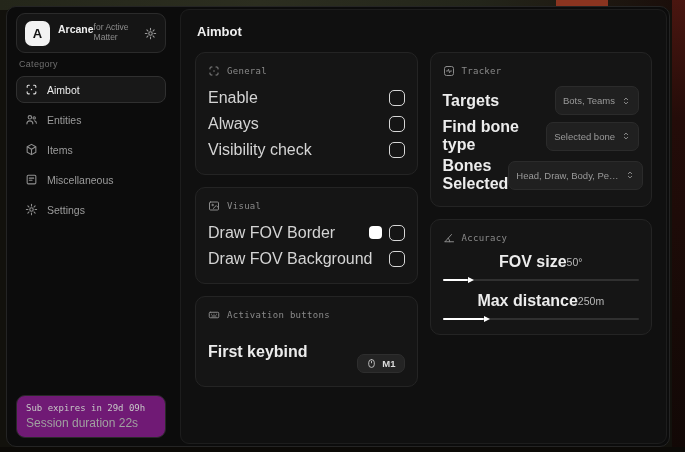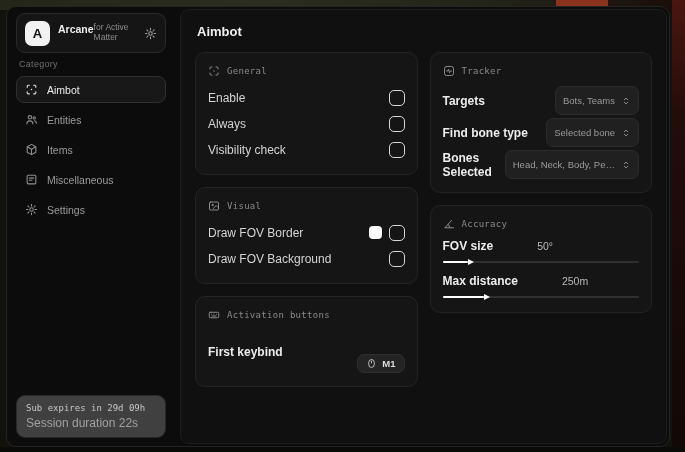--- a/index.html
+++ b/index.html
@@ -40,21 +40,21 @@
   .nav{display:flex;flex-direction:column;gap:3px;}
   .nav-item{
     display:flex;align-items:center;gap:9px;padding:6px 8px;border-radius:8px;
     border:1px solid transparent;color:#9c9c9c;font-size:10.5px;cursor:pointer;
   }
   .nav-item .nicon{display:flex;color:#8f8f8f;}
   .nav-item.selected{background:#181818;border-color:#303030;color:#ececec;}
   .nav-item.selected .nicon{color:#e6e6e6;}
 
   .footer-card{
-    margin-top:auto;border:1px solid #292929;background:#404040;border-radius:9px;
+    margin-top:auto;border:1px solid #292929;background:#701a75;border-radius:9px;
     padding:7px 9px;display:flex;flex-direction:column;gap:3px;
   }
   .sub-expires{font-family:"DejaVu Sans Mono",monospace;font-size:9px;color:#c7c7c7;white-space:nowrap;}
   .session{font-size:12px;font-weight:normal;color:#a0a0a0;}
 
   
   .main{
     flex:1;margin:2px 2px 2px 5px;box-sizing:border-box;
     background:#101010;border:1px solid #1d1d1d;border-radius:9px;
     padding:12px 14px;display:flex;flex-direction:column;min-width:0;
@@ -64,21 +64,21 @@
   .col{flex:1;display:flex;flex-direction:column;gap:12px;min-width:0;}
 
   .card{background:#151515;border:1px solid #242424;border-radius:10px;padding:10px 12px;}
   .card-header{
     display:flex;align-items:center;gap:7px;margin:2px 0 9px 0;
     color:#8a8a8a;font-family:"DejaVu Sans Mono",monospace;font-size:9px;letter-spacing:.3px;
   }
   .card-header .hicon{display:flex;color:#8a8a8a;}
 
   .row{display:flex;align-items:center;justify-content:space-between;min-height:23px;margin:3px 0;}
-  .row-label{font-size:12px;color:#d4d4d4;}
+  .row-label{font-size:16px;color:#d4d4d4;}
   .row-label.strong{font-weight:bold;color:#ececec;}
   .row-end{display:flex;align-items:center;gap:7px;}
 
   .checkbox{width:14px;height:14px;border:1.5px solid #d7d7d7;border-radius:5px;
     background:transparent;cursor:pointer;flex:none;}
   .swatch{width:13px;height:13px;background:#ffffff;border-radius:4px;cursor:pointer;flex:none;}
 
   .key-pill{
     display:flex;align-items:center;gap:5px;background:#242424;border:1px solid #2e2e2e;
     border-radius:7px;padding:3px 8px;color:#dcdcdc;font-size:9.5px;font-weight:bold;cursor:pointer;margin-top:24px;
@@ -87,22 +87,22 @@
 
   .select-pill{
     display:flex;align-items:center;gap:6px;background:#202020;border:1px solid #2b2b2b;
     border-radius:7px;padding:8px 7px;color:#9a9a9a;font-size:9.5px;cursor:pointer;max-width:150px;
   }
   .select-pill .sval{white-space:nowrap;overflow:hidden;text-overflow:ellipsis;}
   .select-pill .uicon{display:flex;color:#8f8f8f;flex:none;}
 
   .slider-group{margin:4px 0 11px 0;}
   .slider-group:last-child{margin-bottom:4px;}
-  .slider-head{display:flex;align-items:center;justify-content:flex-start;}
-  .slider-value{font-size:10.5px;color:#b9b9b9;padding-left:44px;}
+  .slider-head{display:flex;align-items:center;justify-content:center;}
+  .slider-value{font-size:10.5px;color:#b9b9b9;}
   .track{position:relative;margin-top:8px;height:2px;background:#303030;border-radius:2px;cursor:pointer;}
   .fill{position:absolute;left:0;top:0;height:2px;background:#ffffff;border-radius:2px;}
   .thumb{position:absolute;right:-6px;top:50%;transform:translateY(-50%);
     width:0;height:0;border-top:3.5px solid transparent;border-bottom:3.5px solid transparent;
     border-left:6.5px solid #ffffff;}
 </style>
 </head>
 <body>
 
 <div class="bg-top"></div>
@@ -296,21 +296,21 @@
               <span class="uicon">
                 <svg width="10" height="10" viewBox="0 0 24 24" fill="none" stroke="currentColor" stroke-width="2.4" stroke-linecap="round" stroke-linejoin="round">
                   <path d="M8 9l4-4 4 4M8 15l4 4 4-4"></path>
                 </svg>
               </span>
             </span>
           </div>
           <div class="row">
             <span class="row-label strong">Bones Selected</span>
             <span class="select-pill">
-              <span class="sval">Head, Neck, Body, Pe…</span>
+              <span class="sval">Head, Draw, Body, Pe…</span>
               <span class="uicon">
                 <svg width="10" height="10" viewBox="0 0 24 24" fill="none" stroke="currentColor" stroke-width="2.4" stroke-linecap="round" stroke-linejoin="round">
                   <path d="M8 9l4-4 4 4M8 15l4 4 4-4"></path>
                 </svg>
               </span>
             </span>
           </div>
         </section>
 
         <section class="card">

